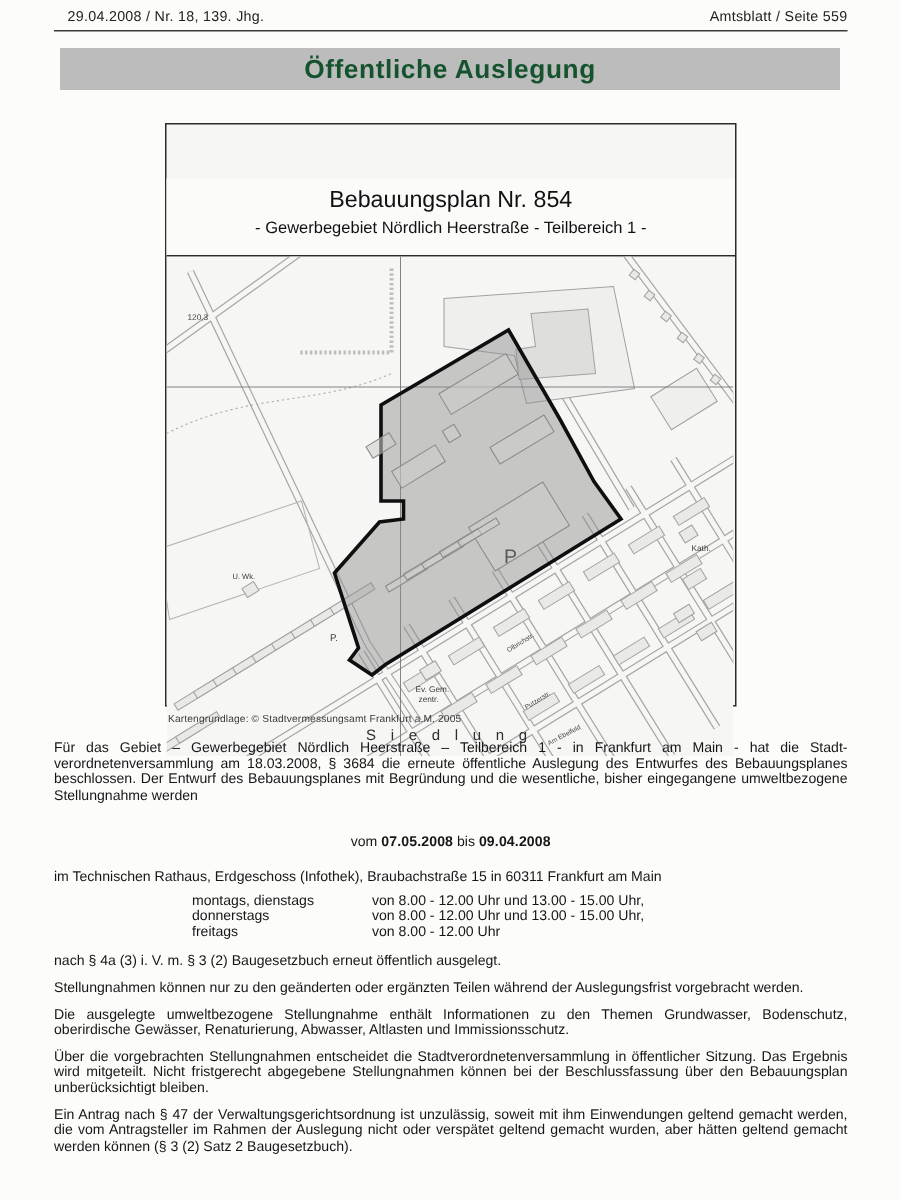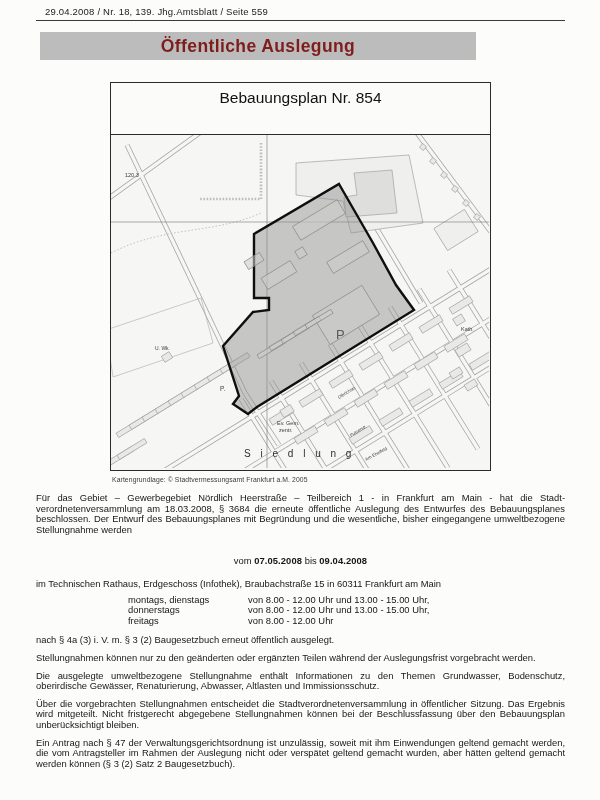--- a/index.html
+++ b/index.html
@@ -5,41 +5,41 @@
   html,body{margin:0;padding:0;background:#e8e8e8;}
   .page{
     position:relative;width:600px;height:800px;margin:0 auto;
     background:#fcfcfb;color:#1b1b1b;
     font-family:"Liberation Sans","DejaVu Sans",sans-serif;
     overflow:hidden;
   }
   
   .hdr{
     position:absolute;top:6px;left:45px;right:35px;
-    display:flex;justify-content:flex-start;
+    display:flex;justify-content:space-between;
     font-size:9.5px;letter-spacing:0.2px;color:#222;
   }
   .hdr-rule{position:absolute;top:20px;left:36px;right:35px;border-top:1px solid #3a3a3a;}
   
   .banner{
-    position:absolute;top:32px;left:40px;width:436px;height:28px;
+    position:absolute;top:32px;left:40px;width:520px;height:28px;
     background:#bcbcbc;
     display:flex;align-items:center;justify-content:center;
-    font-size:17.5px;font-weight:bold;letter-spacing:0.4px;color:#7f1d1d;
+    font-size:17.5px;font-weight:bold;letter-spacing:0.4px;color:#14532d;
   }
   
   .plan-box{
     position:absolute;top:82px;left:110px;width:381px;height:389px;
     border:1.5px solid #2b2b2b;box-sizing:border-box;background:#f6f6f5;
   }
   .plan-box-title{
     height:52px;border-bottom:1.5px solid #2b2b2b;box-sizing:border-box;
     text-align:center;background:#fbfbfa;
   }
-  .plan-title{font-size:15.5px;padding-top:6px;color:#111;}
+  .plan-title{font-size:15.5px;padding-top:6px;color:#111;margin-top:36px;}
   .plan-subtitle{font-size:11px;padding-top:3px;color:#111;}
   .map-wrap{width:378px;height:333px;overflow:hidden;}
   .map-caption{
     position:absolute;top:476px;left:112px;
     font-size:6.8px;color:#3a3a3a;letter-spacing:0.1px;
   }
   
   .content{
     position:absolute;top:493px;left:36px;width:529px;
     font-size:9.4px;line-height:10.6px;color:#161616;
@@ -66,20 +66,21 @@
   </div>
   <div class="hdr-rule"></div>
 
   <div class="banner">
     <span>Öffentliche Auslegung</span>
   </div>
 
   <div class="plan-box">
     <div class="plan-box-title">
       <div class="plan-title">Bebauungsplan Nr. 854</div>
+      <div class="plan-subtitle">- Gewerbegebiet Nördlich Heerstraße - Teilbereich 1 -</div>
     </div>
     <div class="map-wrap">
       <svg width="378" height="333" viewBox="0 0 378 333">
         <rect x="0" y="0" width="378" height="333" fill="#f6f6f5"></rect>
 
         <g stroke="#a6a6a6" stroke-width="5" fill="none" stroke-linecap="butt">
           <path d="M30,350 L393,126 M52,386 L415,162 M74,421 L437,197
                    M130,264 L218,406 M160,246 L248,388 M190,228 L278,370 M219,209 L307,351
                    M249,191 L337,333 M279,172 L367,314 M308,154 L396,296 M338,135 L426,277
                    M303,-6 L380,97 M16,10 L134,258 M134,258 L168,310 M-6,66 L94,-6

